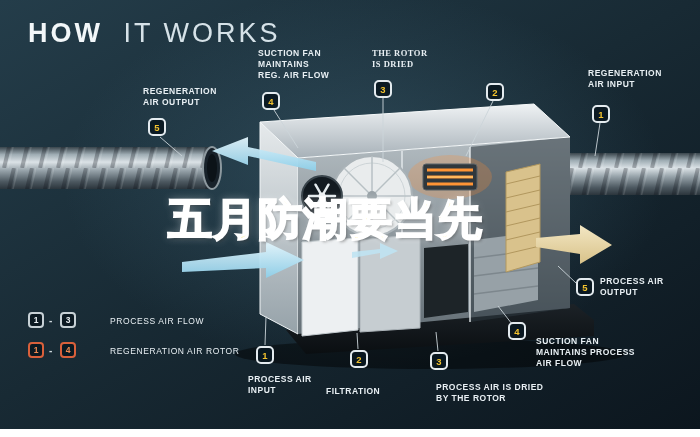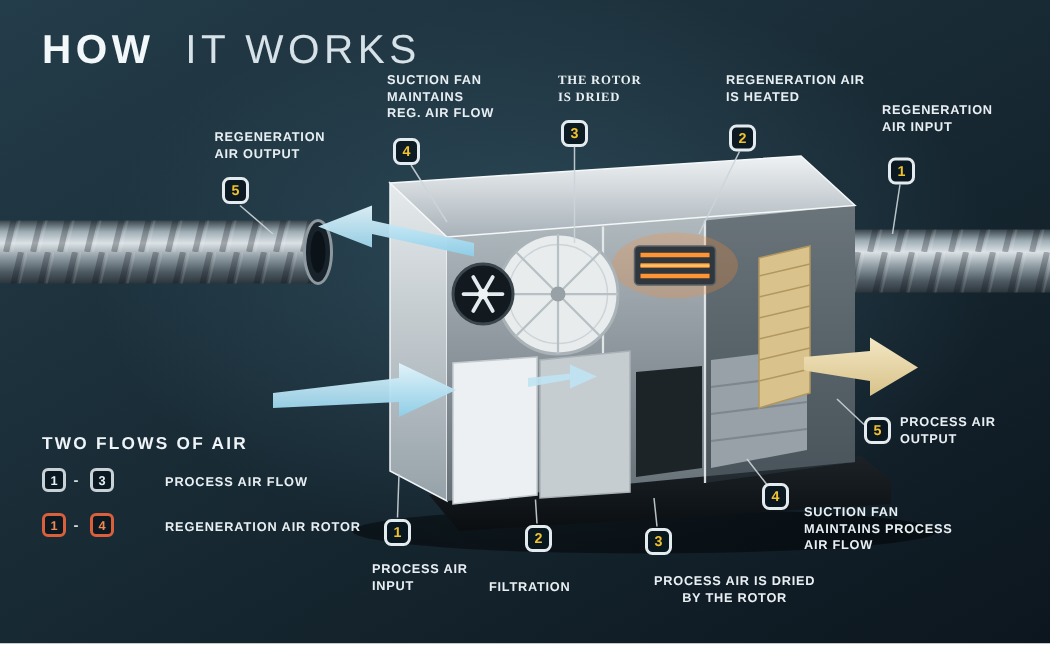--- a/index.html
+++ b/index.html
@@ -31,21 +31,21 @@
   
   .legend-heading{position:absolute;left:28px;top:290px;color:#eef4f7;font-size:11.5px;font-weight:700;letter-spacing:1.5px;z-index:6;}
   .badge-sm{
     position:absolute;width:16px;height:16px;box-sizing:border-box;z-index:6;
     border:2px solid #c7d1d6;border-radius:4px;background:rgba(10,24,33,.92);
     display:flex;align-items:center;justify-content:center;
     color:#e8eef1;font-size:8.5px;font-weight:700;
   }
   .badge-sm.regen{border-color:#d9603b;color:#ef8a52;}
   .legend-dash{position:absolute;color:#cfd9de;font-size:10px;font-weight:700;z-index:6;}
-  .legend-label{position:absolute;color:#e8eff3;font-size:8.5px;font-weight:700;letter-spacing:.6px;z-index:6;padding-left:20px;}
+  .legend-label{position:absolute;color:#e8eff3;font-size:8.5px;font-weight:400;letter-spacing:.6px;z-index:6;padding-left:20px;}
 
   
   .watermark{
     position:absolute;left:168px;top:190px;z-index:40;white-space:nowrap;
     font-size:44px;font-weight:700;letter-spacing:1px;color:#ffd400;
     -webkit-text-stroke:2px #ffffff;
     text-shadow:0 0 8px rgba(255,255,255,.45), 2px 2px 3px rgba(0,0,0,.35);
     font-family:"DejaVu Sans",sans-serif;
   }
 </style>
@@ -195,30 +195,28 @@
     <span class="light">IT WORKS</span>
   </div>
 
   <div class="callout-label" style="left:143px;top:86px;">REGENERATION
 AIR OUTPUT</div>
   <div class="callout-label" style="left:258px;top:48px;">SUCTION FAN
 MAINTAINS
 REG. AIR FLOW</div>
   <div class="callout-label" style="left:372px;top:48px;font-family:Liberation Serif, serif;">THE ROTOR
 IS DRIED</div>
-  <div class="callout-label" style="left:484px;top:48px;">REGENERATION AIR
-IS HEATED</div>
   <div class="callout-label" style="left:588px;top:68px;">REGENERATION
 AIR INPUT</div>
   <div class="callout-label" style="left:600px;top:276px;">PROCESS AIR
 OUTPUT</div>
   <div class="callout-label" style="left:536px;top:336px;">SUCTION FAN
 MAINTAINS PROCESS
 AIR FLOW</div>
-  <div class="callout-label" style="left:436px;top:382px;text-align:center;">PROCESS AIR IS DRIED
+  <div class="callout-label" style="left:436px;top:382px;">PROCESS AIR IS DRIED
 BY THE ROTOR</div>
   <div class="callout-label" style="left:326px;top:386px;">FILTRATION</div>
   <div class="callout-label" style="left:248px;top:374px;">PROCESS AIR
 INPUT</div>
 
   <div class="badge" style="left:148px;top:118px;">
       <span>5</span>
     </div>
   <div class="badge" style="left:262px;top:92px;">
       <span>4</span>
@@ -241,34 +239,34 @@
   <div class="badge" style="left:430px;top:352px;">
       <span>3</span>
     </div>
   <div class="badge" style="left:350px;top:350px;">
       <span>2</span>
     </div>
   <div class="badge" style="left:256px;top:346px;">
       <span>1</span>
     </div>
 
-  <div class="legend-heading">TWO FLOWS OF AIR</div>
 
   <div class="badge-sm" style="left:28px;top:312px;">
       <span>1</span>
     </div>
   <div class="legend-dash" style="left:49px;top:315px;">-</div>
   <div class="badge-sm" style="left:60px;top:312px;">
       <span>3</span>
     </div>
   <div class="legend-label" style="left:90px;top:316px;">PROCESS AIR FLOW</div>
 
   <div class="badge-sm regen" style="left:28px;top:342px;">
       <span>1</span>
     </div>
   <div class="legend-dash" style="left:49px;top:345px;">-</div>
   <div class="badge-sm regen" style="left:60px;top:342px;">
       <span>4</span>
     </div>
   <div class="legend-label" style="left:90px;top:346px;">REGENERATION AIR ROTOR</div>
 
+  <div class="watermark">五月防潮要当先</div>
 
 </div>
 
 </body></html>

